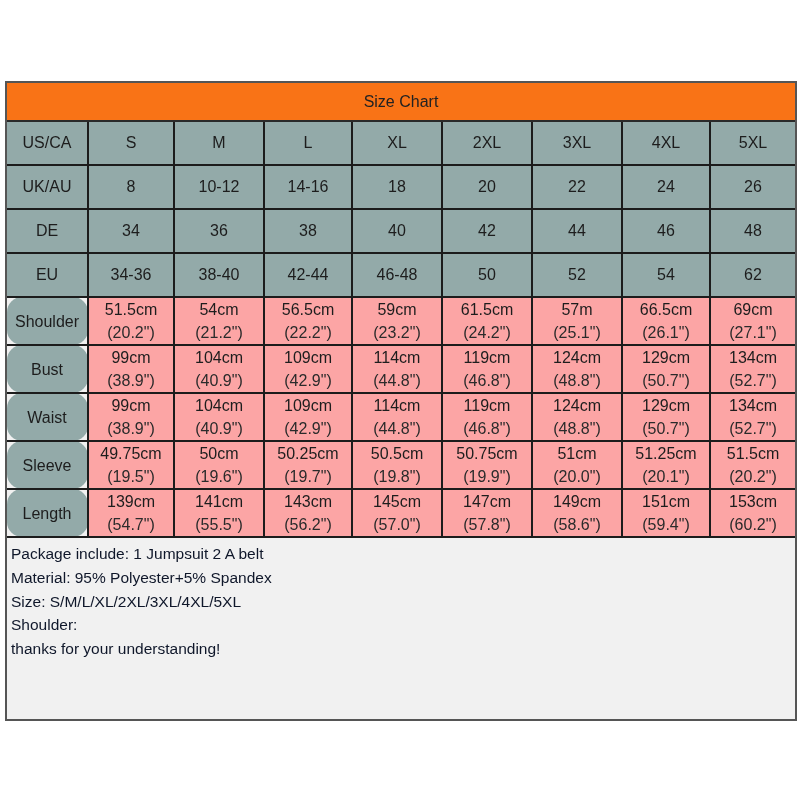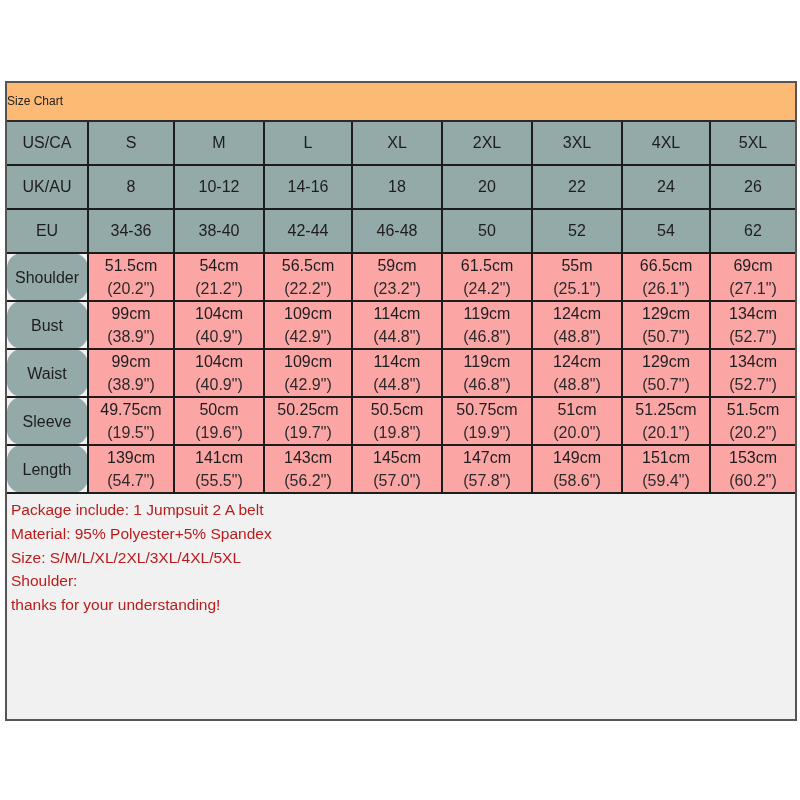--- a/index.html
+++ b/index.html
@@ -2,36 +2,36 @@
 <html><head>
   <meta charset="utf-8">
   <style>
     html, body { margin: 0; padding: 0; background: #ffffff; }
     body { width: 800px; height: 800px; position: relative; font-family: "Liberation Sans", sans-serif; color: #1e1e1e; }
     .sheet {
       position: absolute; left: 5px; top: 81px; width: 788px; height: 636px;
       border: 2px solid #555; background: #f1f1f1; box-sizing: content-box;
     }
     .title {
-      height: 37px; line-height: 37px; font-size: 12px;
-      background: #fdba74; border-bottom: 2px solid #2a2a2a; color: #222;
+      height: 37px; line-height: 37px; text-align: center; font-size: 16px;
+      background: #f97316; border-bottom: 2px solid #2a2a2a; color: #222;
     }
     table { border-collapse: collapse; width: 788px; table-layout: fixed; }
     td {
       border: 2px solid #1c1c1c; text-align: center; font-size: 16px; padding: 0;
       color: #1d1d1d;
     }
     tr:first-child td { border-top: none; margin-top: 39px; }
     td:first-child { border-left: none; }
     td:last-child { border-right: none; }
     tr.hdr td { background: #93aaa9; height: 42px; }
     tr.body td { background: #fca5a5; height: 45px; line-height: 23px; }
     tr.body td.label { background: #93aaa9; border-radius: 15px; }
     .in { color: #2b2b2b; }
-    .notes { padding: 4px 0 0 4px; font-size: 15.5px; line-height: 23.8px; color: #b91c1c; }
+    .notes { padding: 4px 0 0 4px; font-size: 15.5px; line-height: 23.8px; color: #0f172a; }
     .notes div { white-space: nowrap; }
   </style>
 </head>
 <body>
 
 <div class="sheet">
   <div class="title">Size Chart</div>
   <table>
     <colgroup>
       <col style="width:81px">
@@ -61,20 +61,31 @@
           <td>8</td>
           <td>10-12</td>
           <td>14-16</td>
           <td>18</td>
           <td>20</td>
           <td>22</td>
           <td>24</td>
           <td>26</td>
         </tr>
         <tr class="hdr">
+          <td>DE</td>
+          <td>34</td>
+          <td>36</td>
+          <td>38</td>
+          <td>40</td>
+          <td>42</td>
+          <td>44</td>
+          <td>46</td>
+          <td>48</td>
+        </tr>
+        <tr class="hdr">
           <td>EU</td>
           <td>34-36</td>
           <td>38-40</td>
           <td>42-44</td>
           <td>46-48</td>
           <td>50</td>
           <td>52</td>
           <td>54</td>
           <td>62</td>
         </tr>
@@ -96,21 +107,21 @@
           </td>
           <td>
             <div>59cm</div>
             <div class="in">(23.2")</div>
           </td>
           <td>
             <div>61.5cm</div>
             <div class="in">(24.2")</div>
           </td>
           <td>
-            <div>55m</div>
+            <div>57m</div>
             <div class="in">(25.1")</div>
           </td>
           <td>
             <div>66.5cm</div>
             <div class="in">(26.1")</div>
           </td>
           <td>
             <div>69cm</div>
             <div class="in">(27.1")</div>
           </td>

